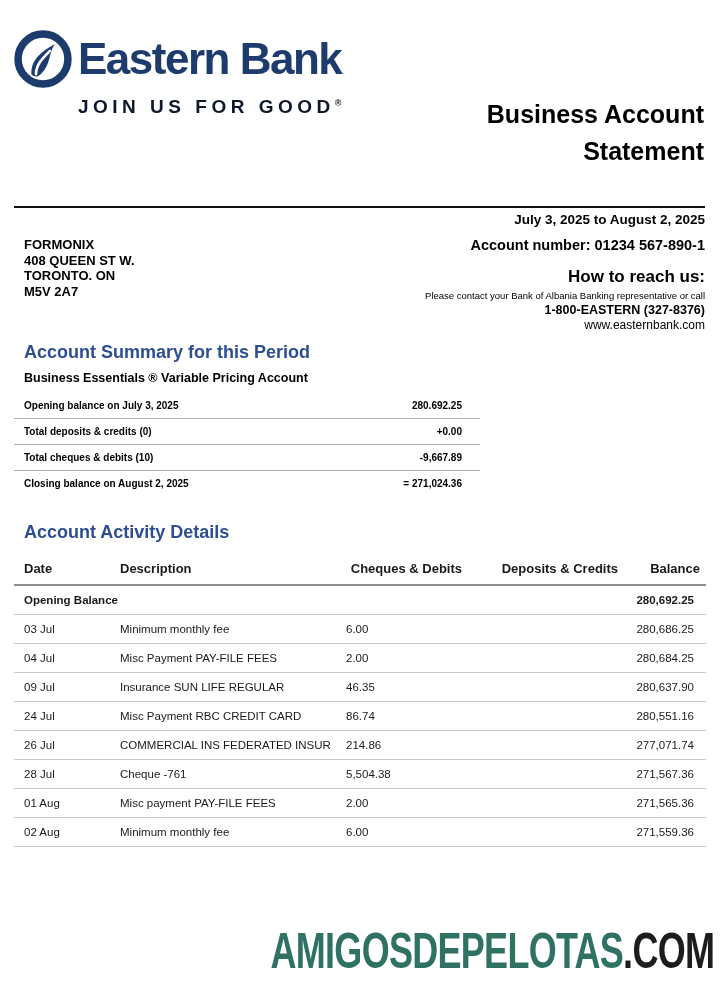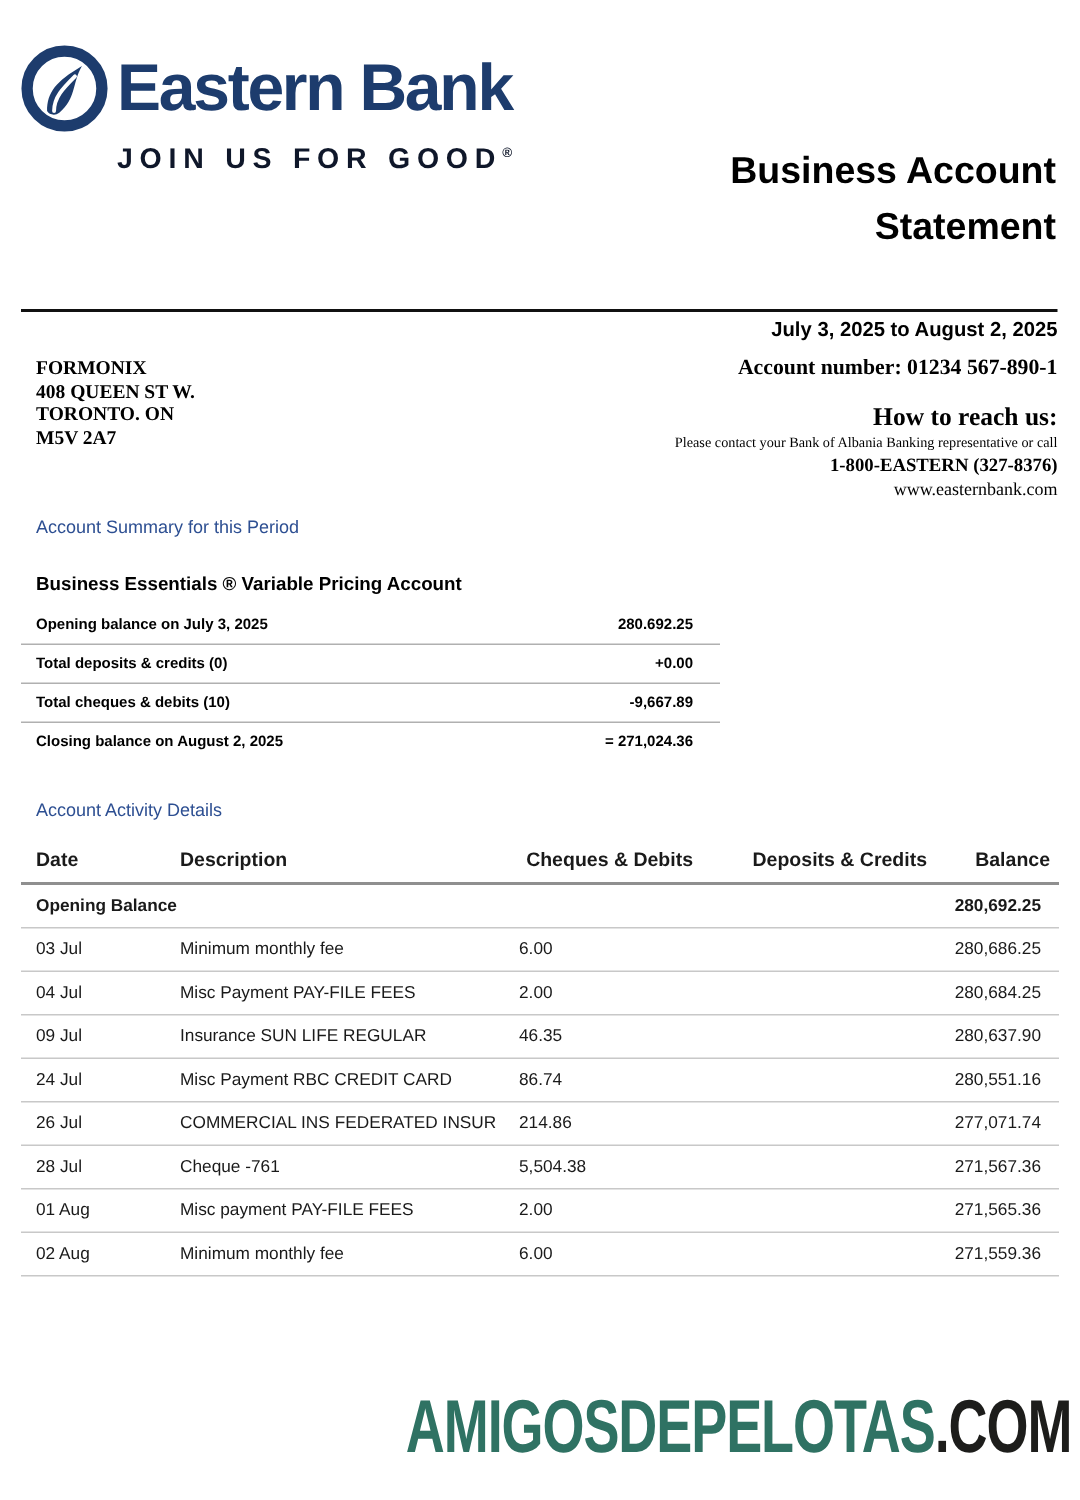--- a/index.html
+++ b/index.html
@@ -17,33 +17,33 @@
   .logo-icon svg { display:block; }
   .bank-name { font-size:44px; font-weight:bold; color:#1d3c6d; letter-spacing:-1.5px; line-height:58px; }
   .tagline { margin:8px 0 0 64px; font-size:19px; font-weight:bold; letter-spacing:4.5px; color:#0f172a; white-space:nowrap; }
   .tagline sup { font-size:9px; letter-spacing:0; }
   .doc-title { text-align:right; font-weight:bold; font-size:25px; line-height:37px; margin-top:66px; }
 
   .rule { margin:36px 15px 0 14px; border-top:2.5px solid #111; }
   .period { text-align:right; font-weight:bold; font-size:13.5px; margin:4px 15px 0 0; }
 
   
-  .info { display:flex; justify-content:space-between; margin:10px 15px 4px 24px;font-family:Liberation Serif, serif; }
+  .info { display:flex; justify-content:space-between; margin:10px 15px 4px 24px; }
   .address { font-weight:bold; font-size:13px; line-height:15.5px; }
   .contact { text-align:right; }
   .account-number { font-weight:bold; font-size:14.5px; }
   .reach-heading { font-weight:bold; font-size:17px; margin-top:14px; }
   .reach-line { font-size:9.5px; margin-top:3px; }
   .reach-phone { font-weight:bold; font-size:12.5px; margin-top:2px; }
   .reach-site { font-size:12px; margin-top:1px; }
 
   
-  .section-heading { color:#2d4f92; font-size:12px; font-weight:normal; margin:10px 0 0 24px; }
+  .section-heading { color:#2d4f92; font-size:18px; font-weight:bold; margin:10px 0 0 24px; }
   .activity-heading { margin-top:26px; }
-  .product { font-weight:bold; font-size:12.5px; margin:24px 0 0 24px; }
+  .product { font-weight:bold; font-size:12.5px; margin:8px 0 0 24px; }
 
   
   .summary-table { margin:8px 0 0 14px; width:466px; border-collapse:collapse; }
   .summary-table td { padding:7px 0; font-size:10px; font-weight:bold; }
   .summary-table td.s-label { padding-left:10px; text-align:left; }
   .summary-table td.s-value { padding-right:18px; text-align:right; }
   .summary-table tr:not(:last-child) td { border-bottom:1px solid #b0b0b0; }
 
   
   .activity-table { margin:12px 14px 0 14px; width:692px; border-collapse:collapse; table-layout:fixed; }

